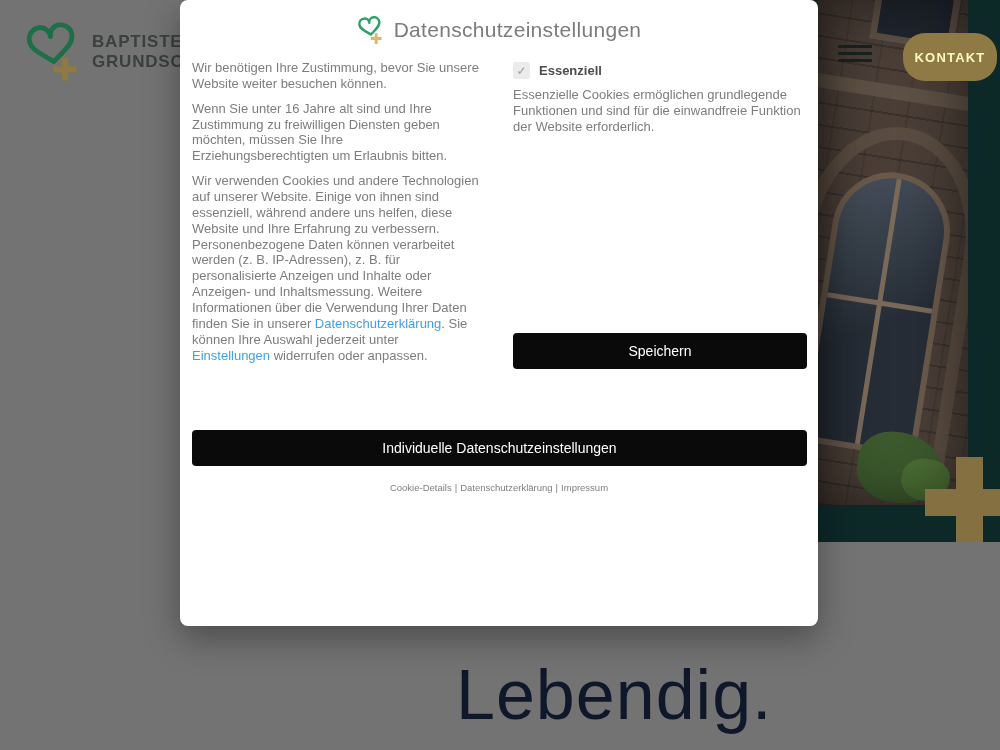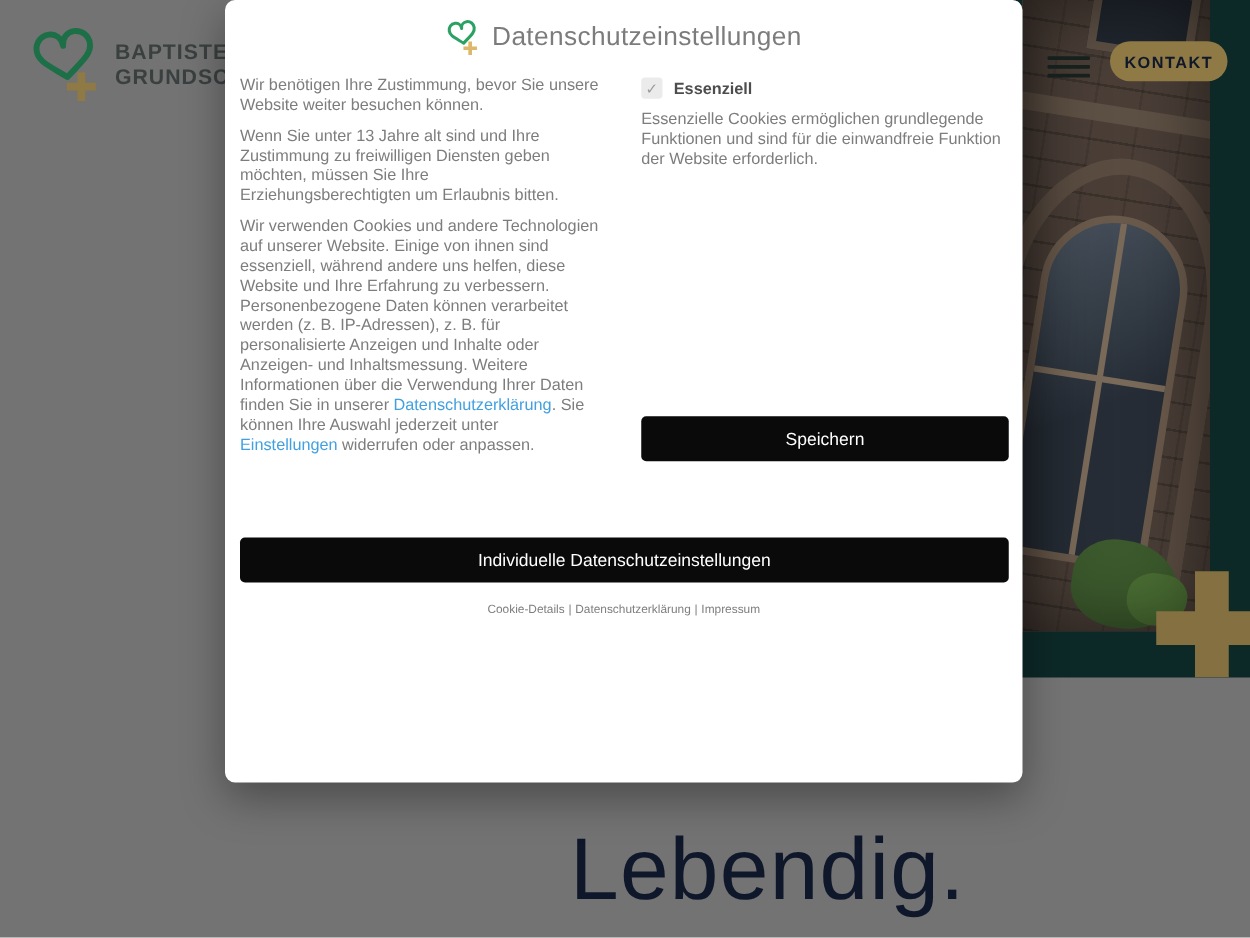--- a/index.html
+++ b/index.html
@@ -46,22 +46,22 @@
   .mullion-v { position:absolute; left:50%; top:0; width:5px; height:100%; background:#7a6a5a; transform:translateX(-50%); }
   .mullion-h { position:absolute; left:0; top:46%; width:100%; height:5px; background:#7a6a5a; }
   .foliage { position:absolute; left:150px; top:470px; width:85px; height:70px; background:#3c5a2d; border-radius:48% 60% 55% 50%; }
   .foliage2 { position:absolute; left:196px; top:492px; width:48px; height:42px; background:#4a6e33; border-radius:50% 45% 60% 50%; }
   .photo-vignette { position:absolute; inset:0; box-shadow:inset 0 0 60px rgba(0,0,0,.55); }
 
   .hamburger { position:absolute; left:405px; top:45px; width:34px; height:17px; cursor:pointer; z-index:3; }
   .hamburger span { display:block; width:34px; height:3px; background:#16211e; margin-bottom:4px; border-radius:1px; }
 
   .kontakt-btn {
-    position:absolute; left:455px; top:33px; width:94px; height:32px; z-index:3;
-    background:#8f7a45; color:#0f172a; border:none; border-radius:22px;
+    position:absolute; left:470px; top:33px; width:94px; height:48px; z-index:3;
+    background:#8f7a45; color:#fef9c3; border:none; border-radius:22px;
     font-family:"Liberation Sans", sans-serif; font-size:13px; font-weight:700; letter-spacing:1.2px;
     display:flex; align-items:center; justify-content:center; cursor:pointer;
   }
 
   .gold-cross { position:absolute; z-index:2; }
   .gold-cross .bar-h { position:absolute; left:492px; top:489px; width:75px; height:27px; background:#857041; }
   .gold-cross .bar-v { position:absolute; left:523px; top:457px; width:27px; height:85px; background:#857041; }
 
   .hero-title {
     position:absolute; left:456px; top:655px; z-index:1;
@@ -166,21 +166,21 @@
         <path d="M52 32 C52 20 43 12 33 12 C20 12 11 22 11 34 C11 50 25 58 52 80 C79 58 93 50 93 34 C93 22 84 12 71 12 C61 12 52 20 52 32 Z" fill="none" stroke="#2ba263" stroke-width="10" stroke-linejoin="round" stroke-linecap="round"></path>
       </g>
       <path d="M72 74 h12 v16 h16 v12 h-16 v16 h-12 v-16 h-16 v-12 h16 z" fill="#ddb76a"></path>
     </svg>
     <div class="dialog-title">Datenschutzeinstellungen</div>
   </div>
 
   <div class="dialog-body">
     <div class="col-left">
       <p>Wir benötigen Ihre Zustimmung, bevor Sie unsere Website weiter besuchen können.</p>
-      <p>Wenn Sie unter 13 Jahre alt sind und Ihre Zustimmung zu freiwilligen Diensten geben möchten, müssen Sie Ihre Erziehungsberechtigten um Erlaubnis bitten.</p>
+      <p>Wenn Sie unter 16 Jahre alt sind und Ihre Zustimmung zu freiwilligen Diensten geben möchten, müssen Sie Ihre Erziehungsberechtigten um Erlaubnis bitten.</p>
       <p><span>Wir verwenden Cookies und andere Technologien auf unserer Website. Einige von ihnen sind essenziell, während andere uns helfen, diese Website und Ihre Erfahrung zu verbessern. Personenbezogene Daten können verarbeitet werden (z. B. IP-Adressen), z. B. für personalisierte Anzeigen und Inhalte oder Anzeigen- und Inhaltsmessung. Weitere Informationen über die Verwendung Ihrer Daten finden Sie in unserer </span><span class="inline-link">Datenschutzerklärung</span><span>. Sie können Ihre Auswahl jederzeit unter </span><span class="inline-link">Einstellungen</span><span> widerrufen oder anpassen.</span></p>
     </div>
 
     <div class="col-right">
       <div class="consent-row">
         <div class="checkbox">✓</div>
         <div class="consent-label">Essenziell</div>
       </div>
       <div class="consent-desc">Essenzielle Cookies ermöglichen grundlegende Funktionen und sind für die einwandfreie Funktion der Website erforderlich.</div>
     </div>

